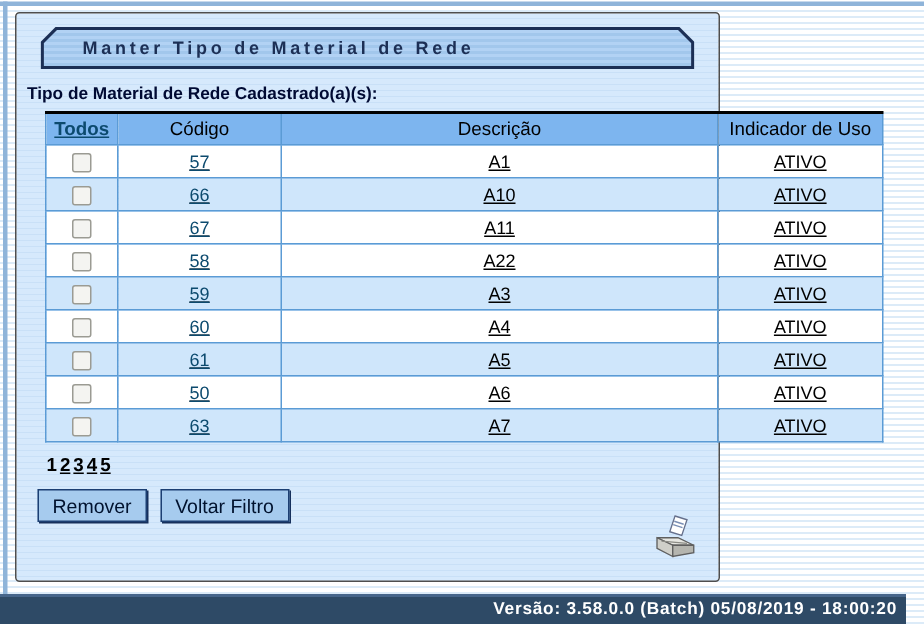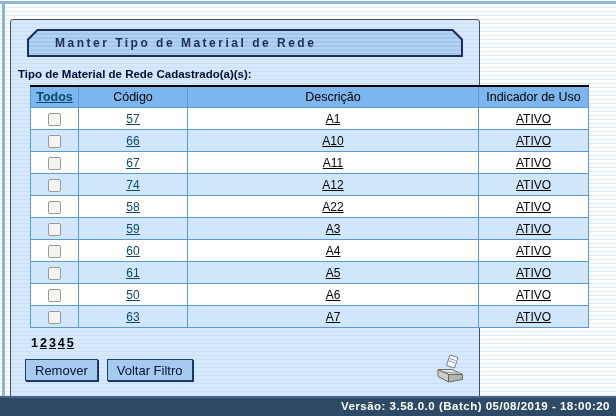--- a/index.html
+++ b/index.html
@@ -8,21 +8,20 @@
     font-family:"Liberation Sans",sans-serif;
     background:repeating-linear-gradient(to bottom,#ffffff 0px,#ffffff 3px,#dcebf8 3px,#dcebf8 4px);
   }
   .frame-top{position:absolute;top:1px;left:0;right:0;height:3px;background:#8fb4d9;}
   .frame-left{position:absolute;top:1px;left:2px;width:3px;bottom:20px;background:#8fb4d9;}
 
   .panel{
     position:absolute;left:10px;top:8px;width:470px;height:380px;box-sizing:border-box;
     border:1px solid #4e4e4e;border-radius:3px;
     background:repeating-linear-gradient(to bottom,#d6e9fc 0px,#d6e9fc 3px,#c9e0f7 3px,#c9e0f7 4px);
-    margin-top:11px;
   }
 
   .title-outer{
     margin:9px 16px 0 16px;height:28px;background:#1c2f55;position:relative;
     clip-path:polygon(10px 0,calc(100% - 10px) 0,100% 10px,100% 100%,0 100%,0 10px);
   }
   .title-inner{
     position:absolute;left:2px;top:2px;right:2px;bottom:2px;
     background:repeating-linear-gradient(to bottom,#b2d2f4 0px,#b2d2f4 2px,#a2c7ec 2px,#a2c7ec 4px);
     clip-path:polygon(9px 0,calc(100% - 9px) 0,100% 9px,100% 100%,0 100%,0 9px);
@@ -52,21 +51,21 @@
   .actions{margin:9px 0 0 14px;display:flex;gap:9px;}
   .actions button{
     font-family:"Liberation Sans",sans-serif;font-size:13px;color:#00122e;
     background:#a6cbee;border:1px solid #1c3f73;box-shadow:1px 1px 0 #16305c;
     height:22px;padding:1px 9px;cursor:pointer;
   }
 
   .print{position:absolute;right:13px;top:334px;width:32px;height:30px;cursor:pointer;}
 
   .footer{
-    position:absolute;left:0;right:0;bottom:0;height:20px;box-sizing:border-box;
+    position:absolute;left:0;right:12px;bottom:0;height:20px;box-sizing:border-box;
     background:#2e4a66;border-top:2px solid #46658a;
     color:#fff;font-size:11.5px;font-weight:bold;letter-spacing:0.5px;
     text-align:right;line-height:17px;padding-right:6px;
   }
 </style>
 </head>
 <body>
 
 <div class="frame-top"></div>
 <div class="frame-left"></div>
@@ -106,26 +105,20 @@
         <tr class="alt">
           <td><input type="checkbox" style=""></td>
           <td><a href="#">66</a></td>
           <td>A10</td>
           <td>ATIVO</td>
         </tr>
         <tr>
           <td><input type="checkbox" style=""></td>
           <td><a href="#">67</a></td>
           <td>A11</td>
-          <td>ATIVO</td>
-        </tr>
-        <tr class="alt">
-          <td><input type="checkbox" style=""></td>
-          <td><a href="#">74</a></td>
-          <td>A12</td>
           <td>ATIVO</td>
         </tr>
         <tr>
           <td><input type="checkbox" style=""></td>
           <td><a href="#">58</a></td>
           <td>A22</td>
           <td>ATIVO</td>
         </tr>
         <tr class="alt">
           <td><input type="checkbox" style=""></td>

